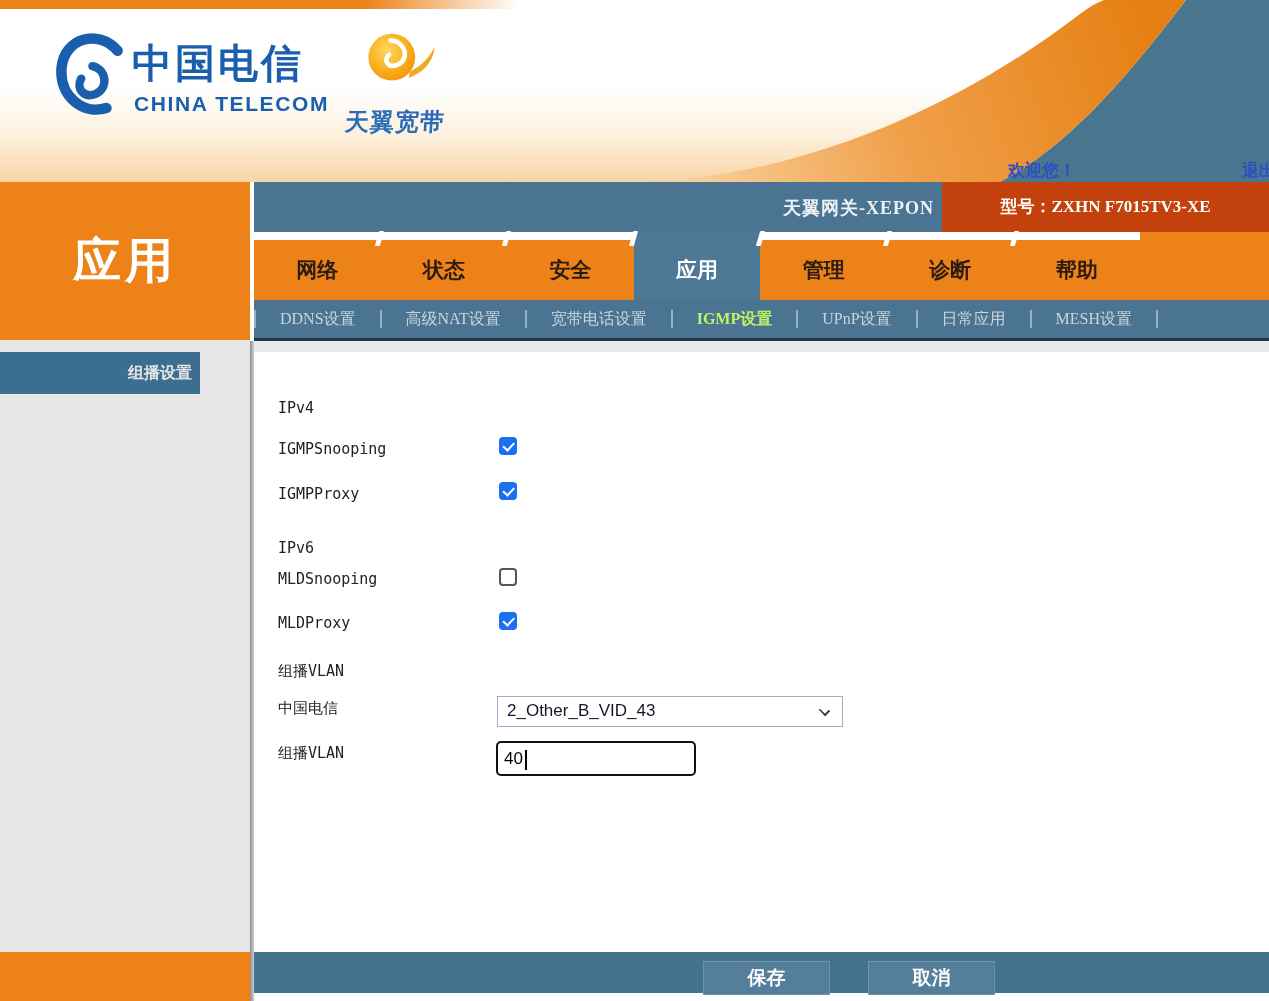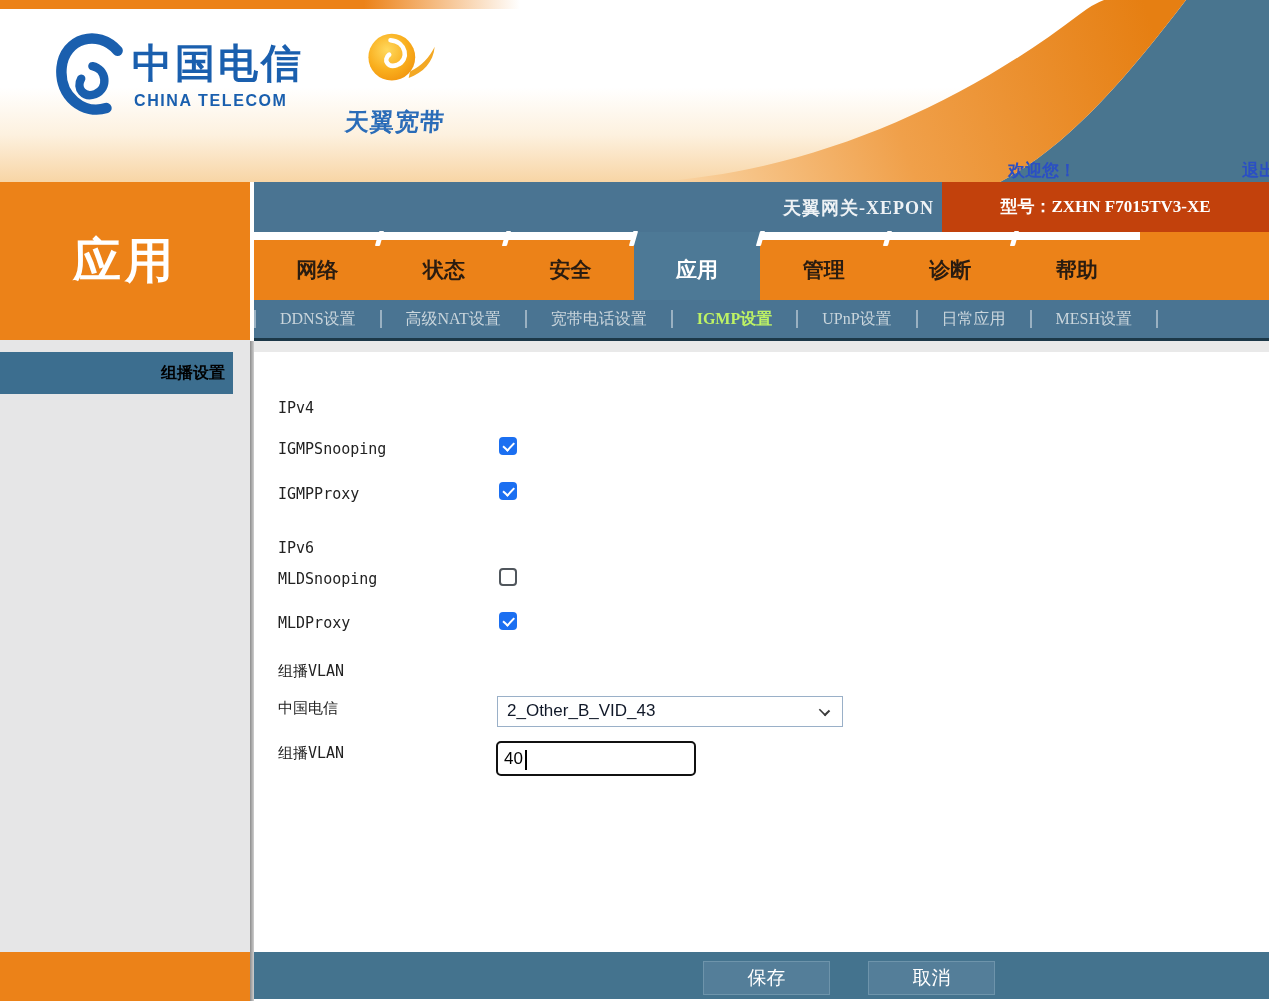--- a/index.html
+++ b/index.html
@@ -10,21 +10,21 @@
   #banner { position:absolute; left:0; top:0; width:1269px; height:182px;
     background:linear-gradient(180deg,#ffffff 0%,#ffffff 48%,#fdf1df 74%,#f8d5a5 100%); }
   #topstrip { position:absolute; left:0; top:0; width:520px; height:9px;
     background:linear-gradient(to right,#ec8218 0%,#ec8218 70%,rgba(236,130,24,0) 100%); }
   #swoosh { position:absolute; left:0; top:0; width:1269px; height:182px; }
 
   .ct-logo { position:absolute; left:56px; top:28px; width:300px; height:108px; }
   .ct-glyph { position:absolute; left:0; top:2px; }
   .ct-cn { position:absolute; left:76px; top:8px; font-family:"Liberation Serif",serif;
     font-size:40px; font-weight:bold; color:#1a5fae; letter-spacing:3px; white-space:nowrap; }
-  .ct-en { position:absolute; left:78px; top:64px; font-size:16px; font-weight:bold;
+  .ct-en { position:absolute; left:78px; top:64px; font-size:21px; font-weight:bold;
     color:#1a5fae; letter-spacing:1.6px; white-space:nowrap; }
 
   .ty-logo { position:absolute; left:330px; top:26px; width:130px; height:110px; }
   .ty-swirl { position:absolute; left:28px; top:0; }
   .ty-text { position:absolute; left:0; top:80px; width:130px; text-align:center;
     font-family:"Liberation Serif",serif; font-size:24px; font-weight:bold; color:#2a6cb8;
     letter-spacing:1px; white-space:nowrap; transform:skewX(-4deg); }
 
   .hdr-link { position:absolute; top:159px; font-size:17px; font-weight:bold; color:#2b4fc4;
     font-family:"Liberation Serif",serif; cursor:pointer; white-space:nowrap; }
@@ -62,22 +62,22 @@
   .sub-sep { width:2px; height:18px; background:#b6c6d2; opacity:.75; flex:0 0 2px; }
 
   #grayband { position:absolute; left:254px; top:341px; width:1015px; height:11px; background:#e9e9e9; }
 
   
   #sidebar { position:absolute; left:0; top:182px; width:250px; height:770px; background:#e6e6e7; }
   #app-block { position:absolute; left:0; top:0; width:250px; height:158px; background:#ec8218;
     display:flex; align-items:center; justify-content:center; }
   #app-block span { font-family:"Liberation Serif",serif; font-size:48px; font-weight:bold;
     color:#fff; letter-spacing:4px; }
-  #side-item { position:absolute; left:0; top:170px; width:233px; height:42px; background:#3c6e8f;
-    color:#000000; font-size:16px; font-weight:bold; text-align:right; line-height:42px;
+  #side-item { position:absolute; left:0; top:170px; width:200px; height:42px; background:#3c6e8f;
+    color:#e5e5e5; font-size:16px; font-weight:bold; text-align:right; line-height:42px;
     padding-right:8px; cursor:pointer; font-family:"Liberation Serif",serif; }
   #side-bottom { position:absolute; left:0; top:952px; width:250px; height:49px; background:#ec8218; }
   #divider { position:absolute; left:250px; top:341px; width:4px; height:660px;
     background:linear-gradient(to right,#8d8d8d,#cfcfcf); }
 
   
   #content { position:absolute; left:254px; top:352px; width:1015px; height:600px; background:#fff; }
   .flabel { position:absolute; font-family:"DejaVu Sans Mono","DejaVu Sans",monospace;
     font-size:15px; color:#222; white-space:nowrap; }
 
@@ -92,21 +92,21 @@
   #conn-select .sel-text { position:absolute; left:9px; top:4px; font-size:17px; color:#101828; }
   #conn-select .chev { position:absolute; right:13px; top:9px; width:9px; height:9px;
     border-right:2px solid #3a3a3a; border-bottom:2px solid #3a3a3a; transform:rotate(45deg) scaleY(.8); }
 
   #vlan-input { position:absolute; left:242px; top:389px; width:200px; height:35px;
     border:2.5px solid #111; border-radius:5px; background:#fff; cursor:text;padding-left:16px; }
   #vlan-input .in-text { position:absolute; left:6px; top:6px; font-size:17px; color:#000; }
   #vlan-input .caret { position:absolute; left:27px; top:7px; width:1.5px; height:20px; background:#000; }
 
   
-  #bottombar { position:absolute; left:254px; top:952px; width:1015px; height:47px; background:#44738e; }
+  #bottombar { position:absolute; left:254px; top:952px; width:1015px; height:41px; background:#44738e;font-weight:bold; }
   .bbtn { position:absolute; top:9px; width:127px; height:34px; background:#547e99;
     border:1px solid #6e94ab; color:#fff; font-size:19px; text-align:center; line-height:32px;
     cursor:pointer; font-family:"Liberation Serif",serif; }
   #btn-save { left:449px; }
   #btn-cancel { left:614px; }
 </style>
 </head>
 <body>
 
 <div id="page">

